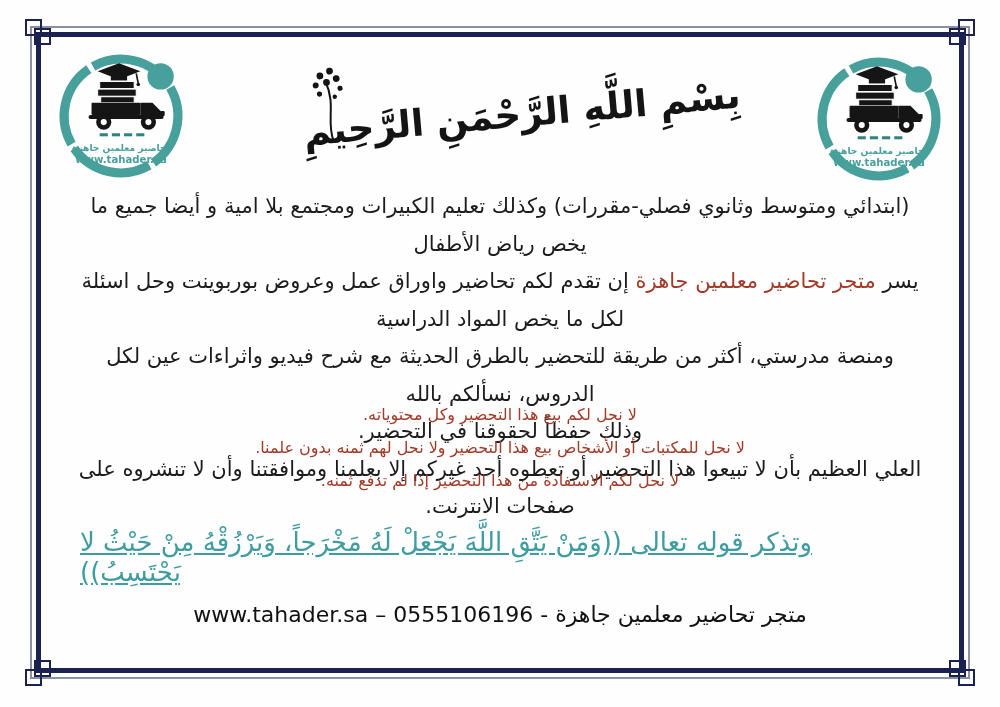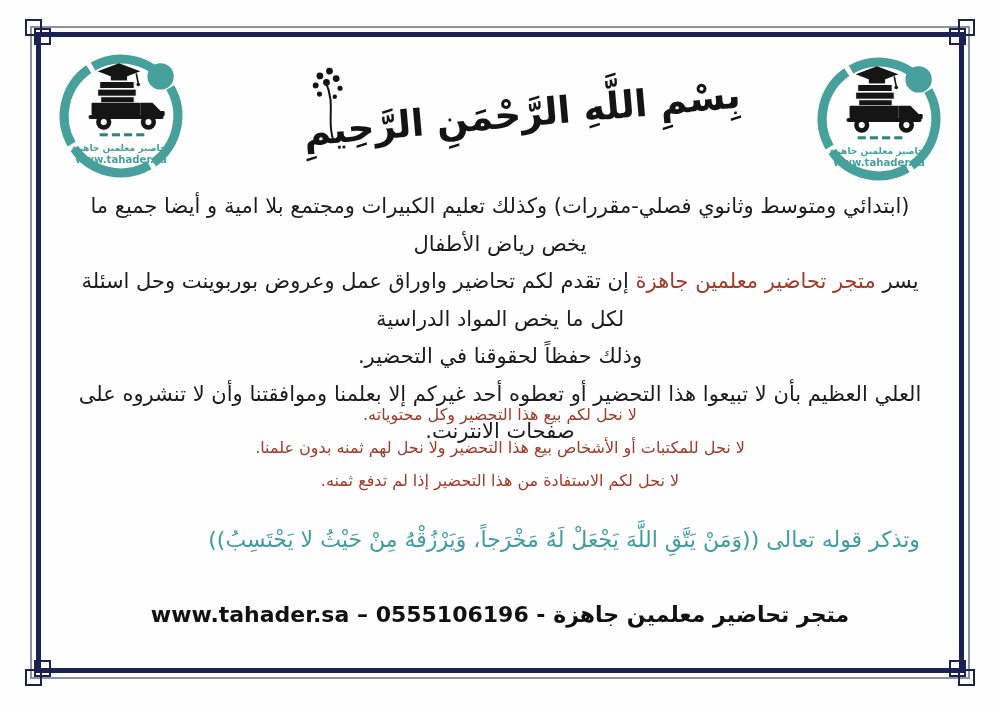--- a/index.html
+++ b/index.html
@@ -44,26 +44,26 @@
   }
   .store-red{color:var(--accent-red);}
 
   .warnings{
     position:absolute;left:100px;right:100px;top:398px;direction:rtl;
     text-align:center;font-size:16px;line-height:33px;color:var(--accent-red);
   }
 
   .verse{
     position:absolute;left:80px;right:80px;top:527px;direction:rtl;
-    text-align:right;font-size:22px;color:var(--accent-teal);
+    text-align:left;font-size:26px;color:var(--accent-teal);text-decoration:underline;
   }
 
   .footer{
     position:absolute;left:70px;right:70px;top:602px;direction:rtl;
-    text-align:center;font-size:22px;font-weight:bold;color:#111;
+    text-align:center;font-size:22px;font-weight:normal;color:#111;
   }
 </style>
 </head>
 <body>
 
 <div class="page" style="--frame-navy: #1b2150; --frame-gray: #8b90a2; --accent-red: #a23a28; --accent-teal: #3f9da1; --logo-teal: #47a09b; --text-black: #1c1c1c;">
 
   <div class="frame-thin"></div>
   <div class="frame-thick"></div>
   <div class="csq tl-a"></div>
@@ -156,20 +156,21 @@
     <div class="bismillah-text">بِسْمِ اللَّهِ الرَّحْمَنِ الرَّحِيمِ</div>
   </div>
 
   <div class="paragraph">
     <div>(ابتدائي ومتوسط وثانوي فصلي-مقررات) وكذلك تعليم الكبيرات ومجتمع بلا امية و أيضا جميع ما يخص رياض الأطفال</div>
     <div>
       <span>يسر</span>
       <span class="store-red">متجر تحاضير معلمين جاهزة</span>
       <span>إن تقدم لكم تحاضير واوراق عمل وعروض بوربوينت وحل اسئلة لكل ما يخص المواد الدراسية</span>
     </div>
+    <div>ومنصة مدرستي، أكثر من طريقة للتحضير بالطرق الحديثة مع شرح فيديو واثراءات عين لكل الدروس، نسألكم بالله</div>
     <div>وذلك حفظاً لحقوقنا في التحضير.</div>
     <div>العلي العظيم بأن لا تبيعوا هذا التحضير أو تعطوه أحد غيركم إلا بعلمنا وموافقتنا وأن لا تنشروه على صفحات الانترنت.</div>
   </div>
 
   <div class="warnings">
     <div>لا نحل لكم بيع هذا التحضير وكل محتوياته.</div>
     <div>لا نحل للمكتبات أو الأشخاص بيع هذا التحضير ولا نحل لهم ثمنه بدون علمنا.</div>
     <div>لا نحل لكم الاستفادة من هذا التحضير إذا لم تدفع ثمنه.</div>
   </div>
 

